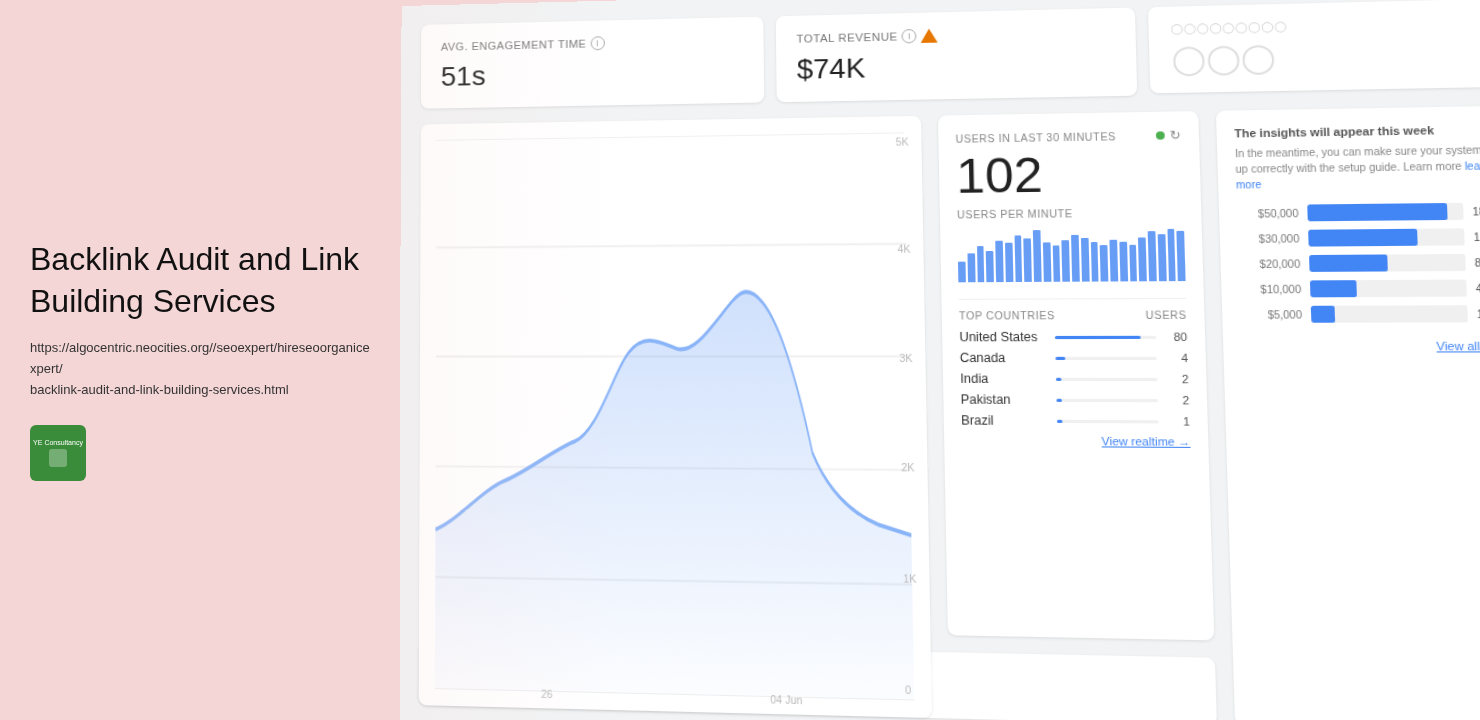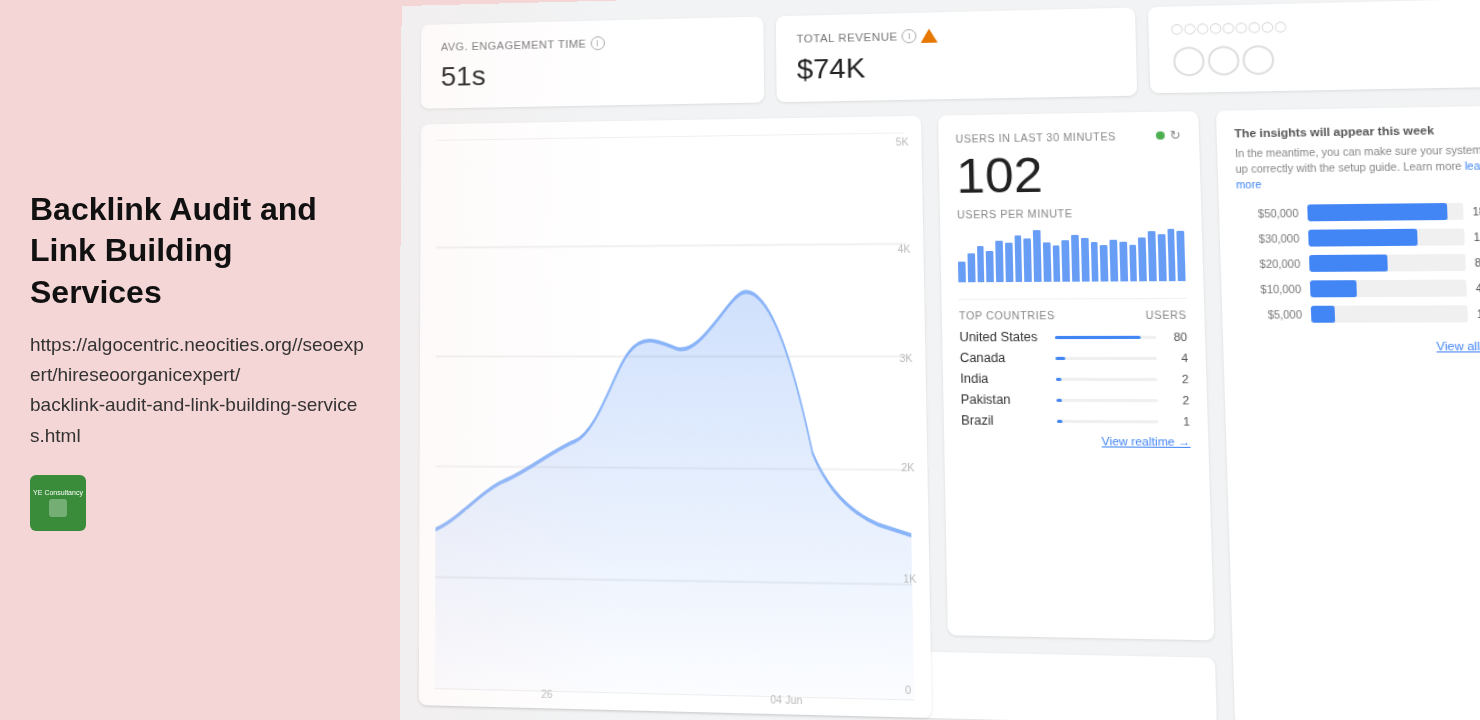--- a/index.html
+++ b/index.html
@@ -21,28 +21,28 @@
       display: flex;
       flex-direction: column;
       justify-content: center;
       padding: 40px 30px;
       position: relative;
       z-index: 10;
     }
 
     .left-panel .page-title {
       font-size: 32px;
-      font-weight: bold;
+      font-weight: normal;
       color: #111;
       line-height: 1.3;
       margin-bottom: 16px;
     }
 
     .left-panel .page-url {
-      font-size: 19px;
+      font-size: 13px;
       color: #333;
       line-height: 1.6;
       margin-bottom: 24px;
       word-break: break-all;
     }
 
     .logo-badge {
       width: 56px;
       height: 56px;
       background: #3a8c3a;

